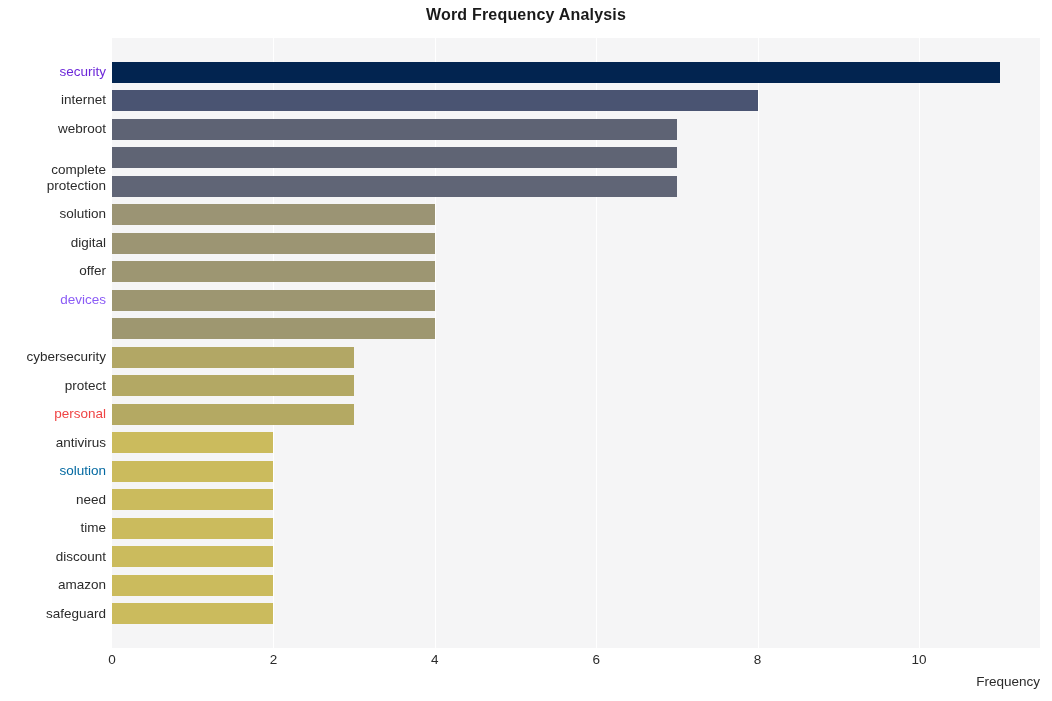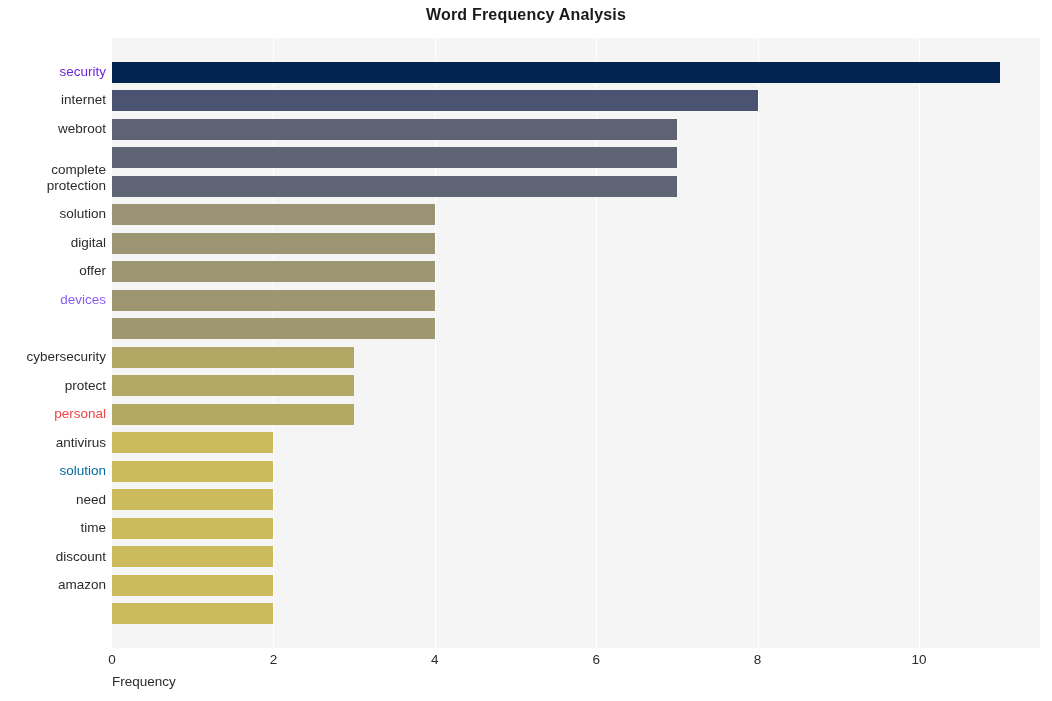--- a/index.html
+++ b/index.html
@@ -112,21 +112,21 @@
     font-size: 13.5px;
     color: #2b2b2b;
     white-space: nowrap;
   }
 
   #xaxis-title {
     position: absolute;
     left: 112px;
     top: 674px;
     width: 928px;
-    text-align: left;
+    text-align: right;
     font-size: 13.5px;
     color: #2b2b2b;
   }
 </style>
 </head>
 <body>
 
 <div id="figure">
 
   <div id="chart-title">Word Frequency Analysis</div>
@@ -215,20 +215,21 @@
       <div class="ytick-label" style="top: 247.991px; height: 28.5047px; line-height: 28.5047px; color: #8b5cf6;">devices</div>
       <div class="ytick-label" style="top: 305px; height: 28.5047px; line-height: 28.5047px; color: rgb(43, 43, 43);">cybersecurity</div>
       <div class="ytick-label" style="top: 333.505px; height: 28.5047px; line-height: 28.5047px; color: rgb(43, 43, 43);">protect</div>
       <div class="ytick-label" style="top: 362.009px; height: 28.5047px; line-height: 28.5047px; color: #ef4444;">personal</div>
       <div class="ytick-label" style="top: 390.514px; height: 28.5047px; line-height: 28.5047px; color: rgb(43, 43, 43);">antivirus</div>
       <div class="ytick-label" style="top: 419.019px; height: 28.5047px; line-height: 28.5047px; color: #0369a1;">solution</div>
       <div class="ytick-label" style="top: 447.523px; height: 28.5047px; line-height: 28.5047px; color: rgb(43, 43, 43);">need</div>
       <div class="ytick-label" style="top: 476.028px; height: 28.5047px; line-height: 28.5047px; color: rgb(43, 43, 43);">time</div>
       <div class="ytick-label" style="top: 504.533px; height: 28.5047px; line-height: 28.5047px; color: rgb(43, 43, 43);">discount</div>
       <div class="ytick-label" style="top: 533.037px; height: 28.5047px; line-height: 28.5047px; color: rgb(43, 43, 43);">amazon</div>
+      <div class="ytick-label" style="top: 561.542px; height: 28.5047px; line-height: 28.5047px; color: rgb(43, 43, 43);">safeguard</div>
     </div>
 
   <div id="xlabels-layer">
       <div class="xtick-label" style="left: 0px; color: rgb(43, 43, 43);">0</div>
       <div class="xtick-label" style="left: 161.391px; color: rgb(43, 43, 43);">2</div>
       <div class="xtick-label" style="left: 322.783px; color: rgb(43, 43, 43);">4</div>
       <div class="xtick-label" style="left: 484.174px; color: rgb(43, 43, 43);">6</div>
       <div class="xtick-label" style="left: 645.565px; color: rgb(43, 43, 43);">8</div>
       <div class="xtick-label" style="left: 806.957px; color: rgb(43, 43, 43);">10</div>
     </div>

